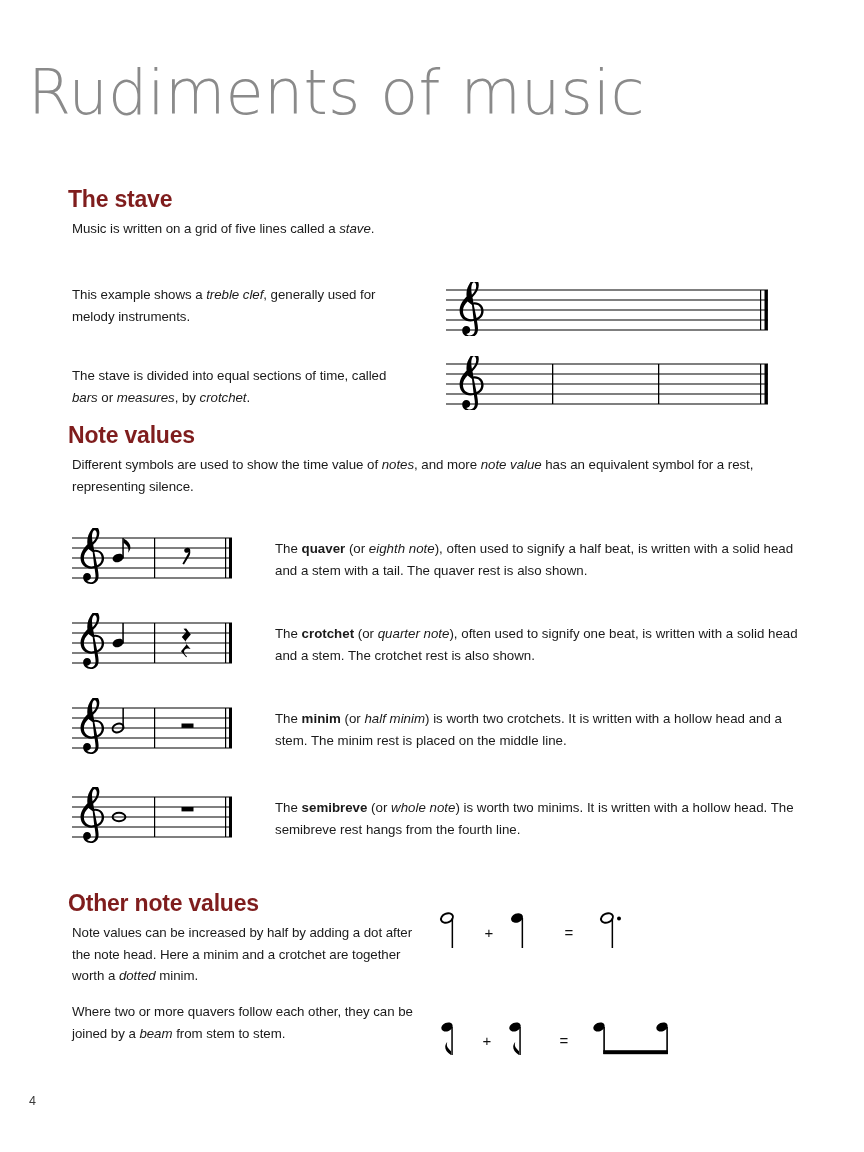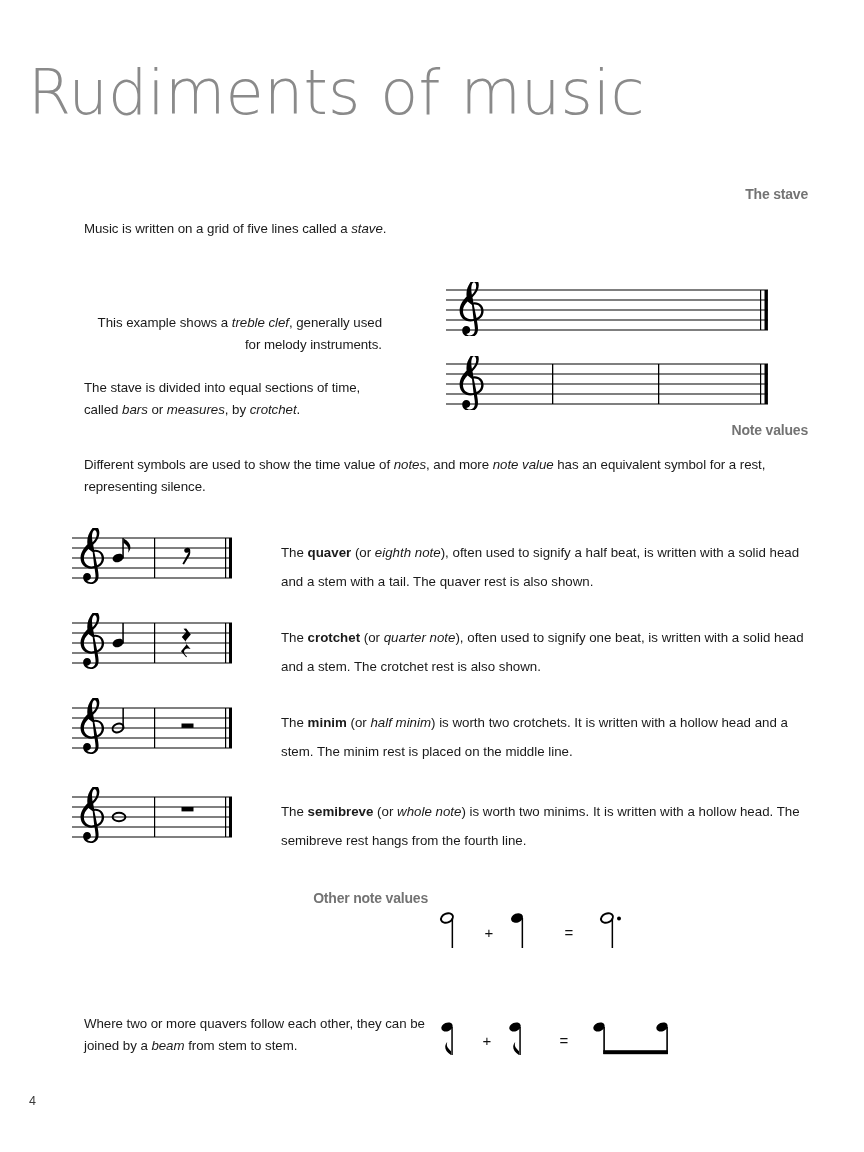--- a/index.html
+++ b/index.html
@@ -23,50 +23,49 @@
     top: 56px;
     font-size: 62px;
     font-weight: 300;
     letter-spacing: 0.2px;
     color: #8a8a8a;
     font-family: "DejaVu Sans", sans-serif;
     white-space: nowrap;
   }
 
   h2.section-head {
-    font-size: 14px;
+    font-size: 23px;
     font-weight: bold;
-    color: #737373;
+    color: #7f1d1d;
     margin: 0 0 5px 0;
     letter-spacing: -0.2px;
-    text-align: right;
   }
   p.body-text {
     font-size: 13.3px;
     line-height: 21.5px;
-    margin: 16px;
+    margin: 4px;
     color: #1a1a1a;
     letter-spacing: -0.05px;
   }
   .it { font-style: italic; }
   .bd { font-weight: bold; }
 
   
   .blk { position: absolute; }
 
   
   .note-row { position: absolute; left: 0; width: 740px; }
   .note-row .stave-box { position: absolute; left: 0; top: 0; }
   .note-row .desc {
     position: absolute;
-    left: 213px;
+    left: 207px;
     top: 10px;
     width: 533px;
     font-size: 13.3px;
-    line-height: 29px;
+    line-height: 22px;
   }
 
   
   .eq-row { position: absolute; display: flex; align-items: center; }
   .eq-op {
     font-size: 15px;
     color: #111;
     width: 34px;
     text-align: center;
     font-family: "Liberation Sans", sans-serif;
@@ -87,21 +86,21 @@
 
 <div class="page">
 
   <div class="page-title">Rudiments of music</div>
 
   <div class="blk" style="left:68px; top:186px; width:740px;">
     <h2 class="section-head">The stave</h2>
     <p class="body-text"><span>Music is written on a grid of five lines called a </span><span class="it">stave</span><span>.</span></p>
   </div>
 
-  <div class="blk" style="left:68px; top:296px; width:330px;text-align:right;">
+  <div class="blk" style="left:68px; top:280px; width:330px;">
     <p class="body-text"><span>This example shows a </span><span class="it">treble clef</span><span>, generally used for melody instruments.</span></p>
   </div>
 
   <div class="blk" style="left:446px; top:282px;">
     <svg width="325" height="54" viewBox="0 0 325 54">
       <g stroke="#000" stroke-width="1.1">
         <line x1="0" y1="8" x2="322" y2="8"></line>
         <line x1="0" y1="18" x2="322" y2="18"></line>
         <line x1="0" y1="28" x2="322" y2="28"></line>
         <line x1="0" y1="38" x2="322" y2="38"></line>
@@ -277,20 +276,21 @@
         </g>
       </svg>
     </div>
     <div class="desc">
       <span>The </span><span class="bd">semibreve</span><span> (or </span><span class="it">whole note</span><span>) is worth two minims. It is written with a hollow head. The semibreve rest hangs from the fourth line.</span>
     </div>
   </div>
 
   <div class="blk" style="left:68px; top:890px; width:360px;">
     <h2 class="section-head">Other note values</h2>
+    <p class="body-text" style="width:345px;"><span>Note values can be increased by half by adding a dot after the note head. Here a minim and a crotchet are together worth a </span><span class="it">dotted</span><span> minim.</span></p>
   </div>
 
   <div class="eq-row" style="left:436px; top:906px;">
     <svg width="36" height="52" viewBox="0 0 36 52">
       <ellipse cx="11" cy="12" rx="6.2" ry="4.5" transform="rotate(-22 11 12)" fill="none" stroke="#000" stroke-width="1.9"></ellipse>
       <rect x="15.6" y="12" width="1.5" height="30" fill="#000"></rect>
     </svg>
     <span class="eq-op">+</span>
     <svg width="36" height="52" viewBox="0 0 36 52">
       <ellipse cx="11" cy="12" rx="6.2" ry="4.5" transform="rotate(-22 11 12)" fill="#000"></ellipse>

